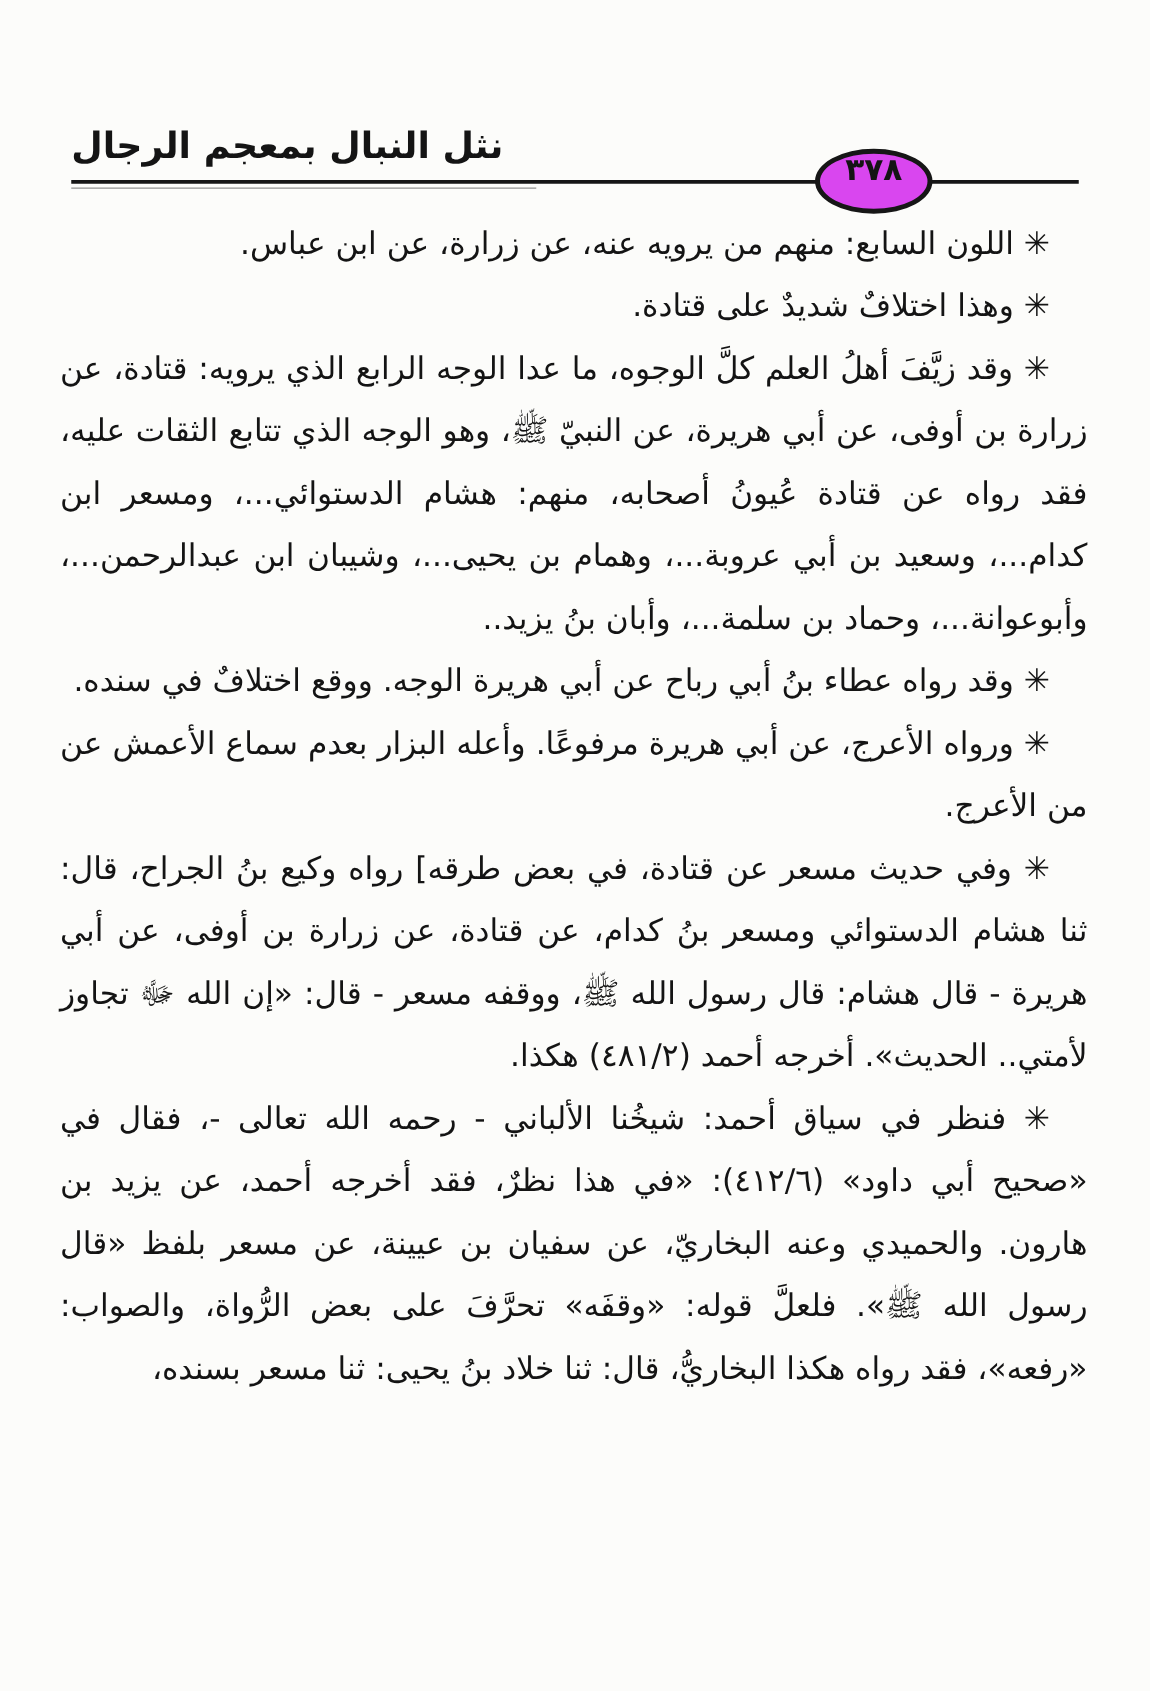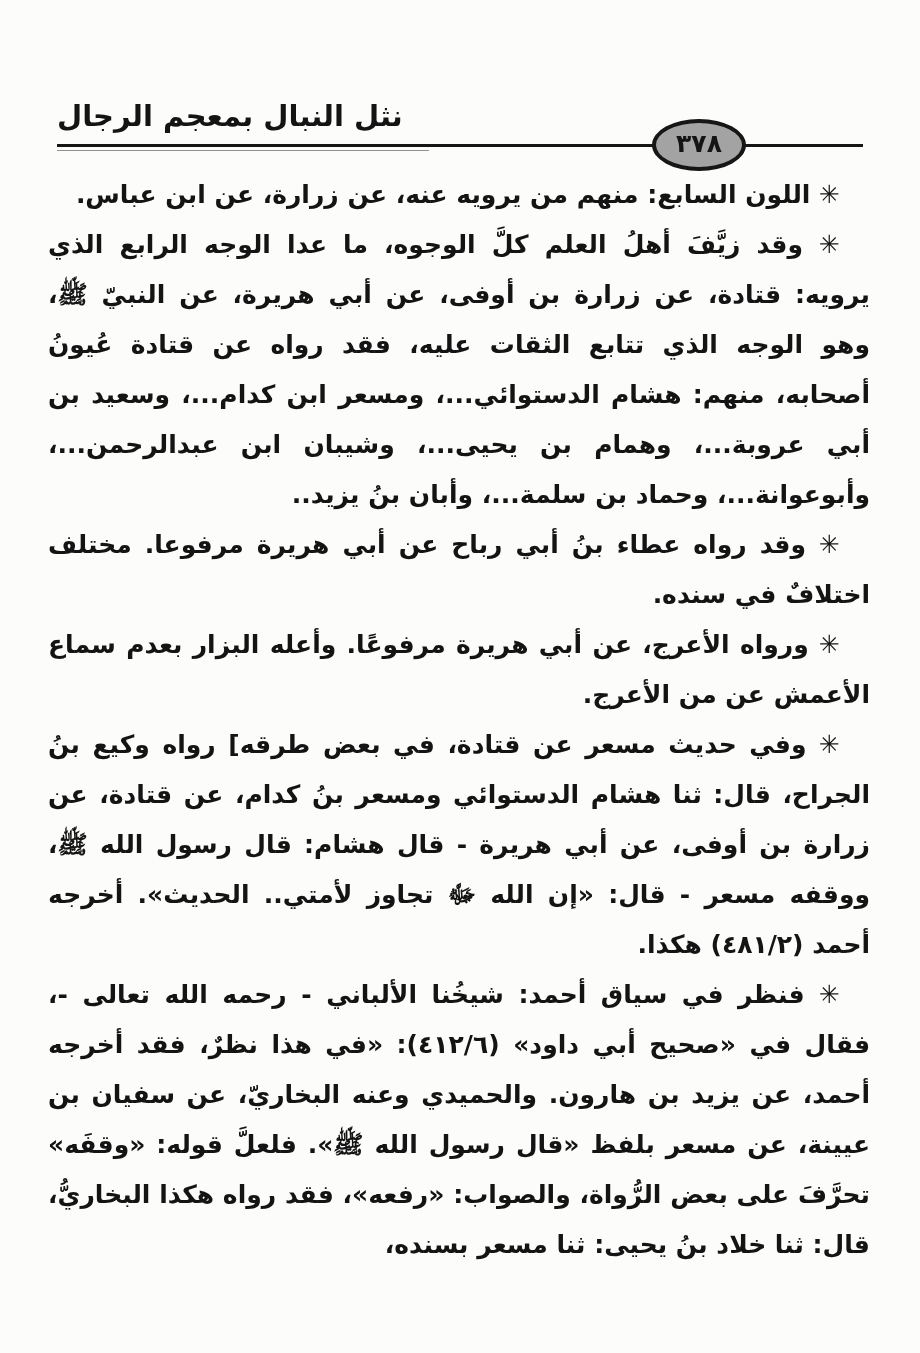--- a/index.html
+++ b/index.html
@@ -28,58 +28,59 @@
   .header-rule-echo{
     position:absolute;top:150px;left:57px;
     width:372px;height:1px;
     background:#3a3a3a;opacity:.55;
   }
   .page-number-oval{
     position:absolute;top:119px;left:652px;
     width:86px;height:44px;
     border:4px solid #161616;
     border-radius:50%;
-    background:#a3a3a3;
-    display:flex;align-items:center;justify-content:center;
+    background:#d946ef;
+    display:flex;justify-content:center;
   }
   .page-number-oval span{
     font-size:25px;font-weight:bold;line-height:1;
     padding-bottom:3px;
   }
   
   .body-text{
     position:absolute;top:170px;left:48px;right:50px;
     direction:rtl;
     text-align:justify;
     text-justify:inter-word;
   }
   .para{
     margin:0;
     font-size:25px;
-    font-weight:bold;
+    font-weight:normal;
     line-height:50px;
     text-indent:30px;
   }
 </style>
 </head>
 <body>
 
 <div class="page">
 
   <header>
     <div class="book-title">نثل النبال بمعجم الرجال</div>
     <div class="header-rule"></div>
     <div class="header-rule-echo"></div>
     <div class="page-number-oval">
       <span>٣٧٨</span>
     </div>
   </header>
 
   <main class="body-text">
     <p class="para">✳ اللون السابع: منهم من يرويه عنه، عن زرارة، عن ابن عباس.</p>
+    <p class="para">✳ وهذا اختلافٌ شديدٌ على قتادة.</p>
     <p class="para">✳ وقد زيَّفَ أهلُ العلم كلَّ الوجوه، ما عدا الوجه الرابع الذي يرويه: قتادة، عن زرارة بن أوفى، عن أبي هريرة، عن النبيّ ﷺ، وهو الوجه الذي تتابع الثقات عليه، فقد رواه عن قتادة عُيونُ أصحابه، منهم: هشام الدستوائي...، ومسعر ابن كدام...، وسعيد بن أبي عروبة...، وهمام بن يحيى...، وشيبان ابن عبدالرحمن...، وأبوعوانة...، وحماد بن سلمة...، وأبان بنُ يزيد..</p>
-    <p class="para">✳ وقد رواه عطاء بنُ أبي رباح عن أبي هريرة مرفوعا. مختلف اختلافٌ في سنده.</p>
+    <p class="para">✳ وقد رواه عطاء بنُ أبي رباح عن أبي هريرة الوجه. ووقع اختلافٌ في سنده.</p>
     <p class="para">✳ ورواه الأعرج، عن أبي هريرة مرفوعًا. وأعله البزار بعدم سماع الأعمش عن من الأعرج.</p>
     <p class="para">✳ وفي حديث مسعر عن قتادة، في بعض طرقه] رواه وكيع بنُ الجراح، قال: ثنا هشام الدستوائي ومسعر بنُ كدام، عن قتادة، عن زرارة بن أوفى، عن أبي هريرة - قال هشام: قال رسول الله ﷺ، ووقفه مسعر - قال: «إن الله ﷻ تجاوز لأمتي.. الحديث». أخرجه أحمد (٤٨١/٢) هكذا.</p>
     <p class="para">✳ فنظر في سياق أحمد: شيخُنا الألباني - رحمه الله تعالى -، فقال في «صحيح أبي داود» (٤١٢/٦): «في هذا نظرٌ، فقد أخرجه أحمد، عن يزيد بن هارون. والحميدي وعنه البخاريّ، عن سفيان بن عيينة، عن مسعر بلفظ «قال رسول الله ﷺ». فلعلَّ قوله: «وقفَه» تحرَّفَ على بعض الرُّواة، والصواب: «رفعه»، فقد رواه هكذا البخاريُّ، قال: ثنا خلاد بنُ يحيى: ثنا مسعر بسنده،</p>
   </main>
 
 </div>
 
 </body></html>

